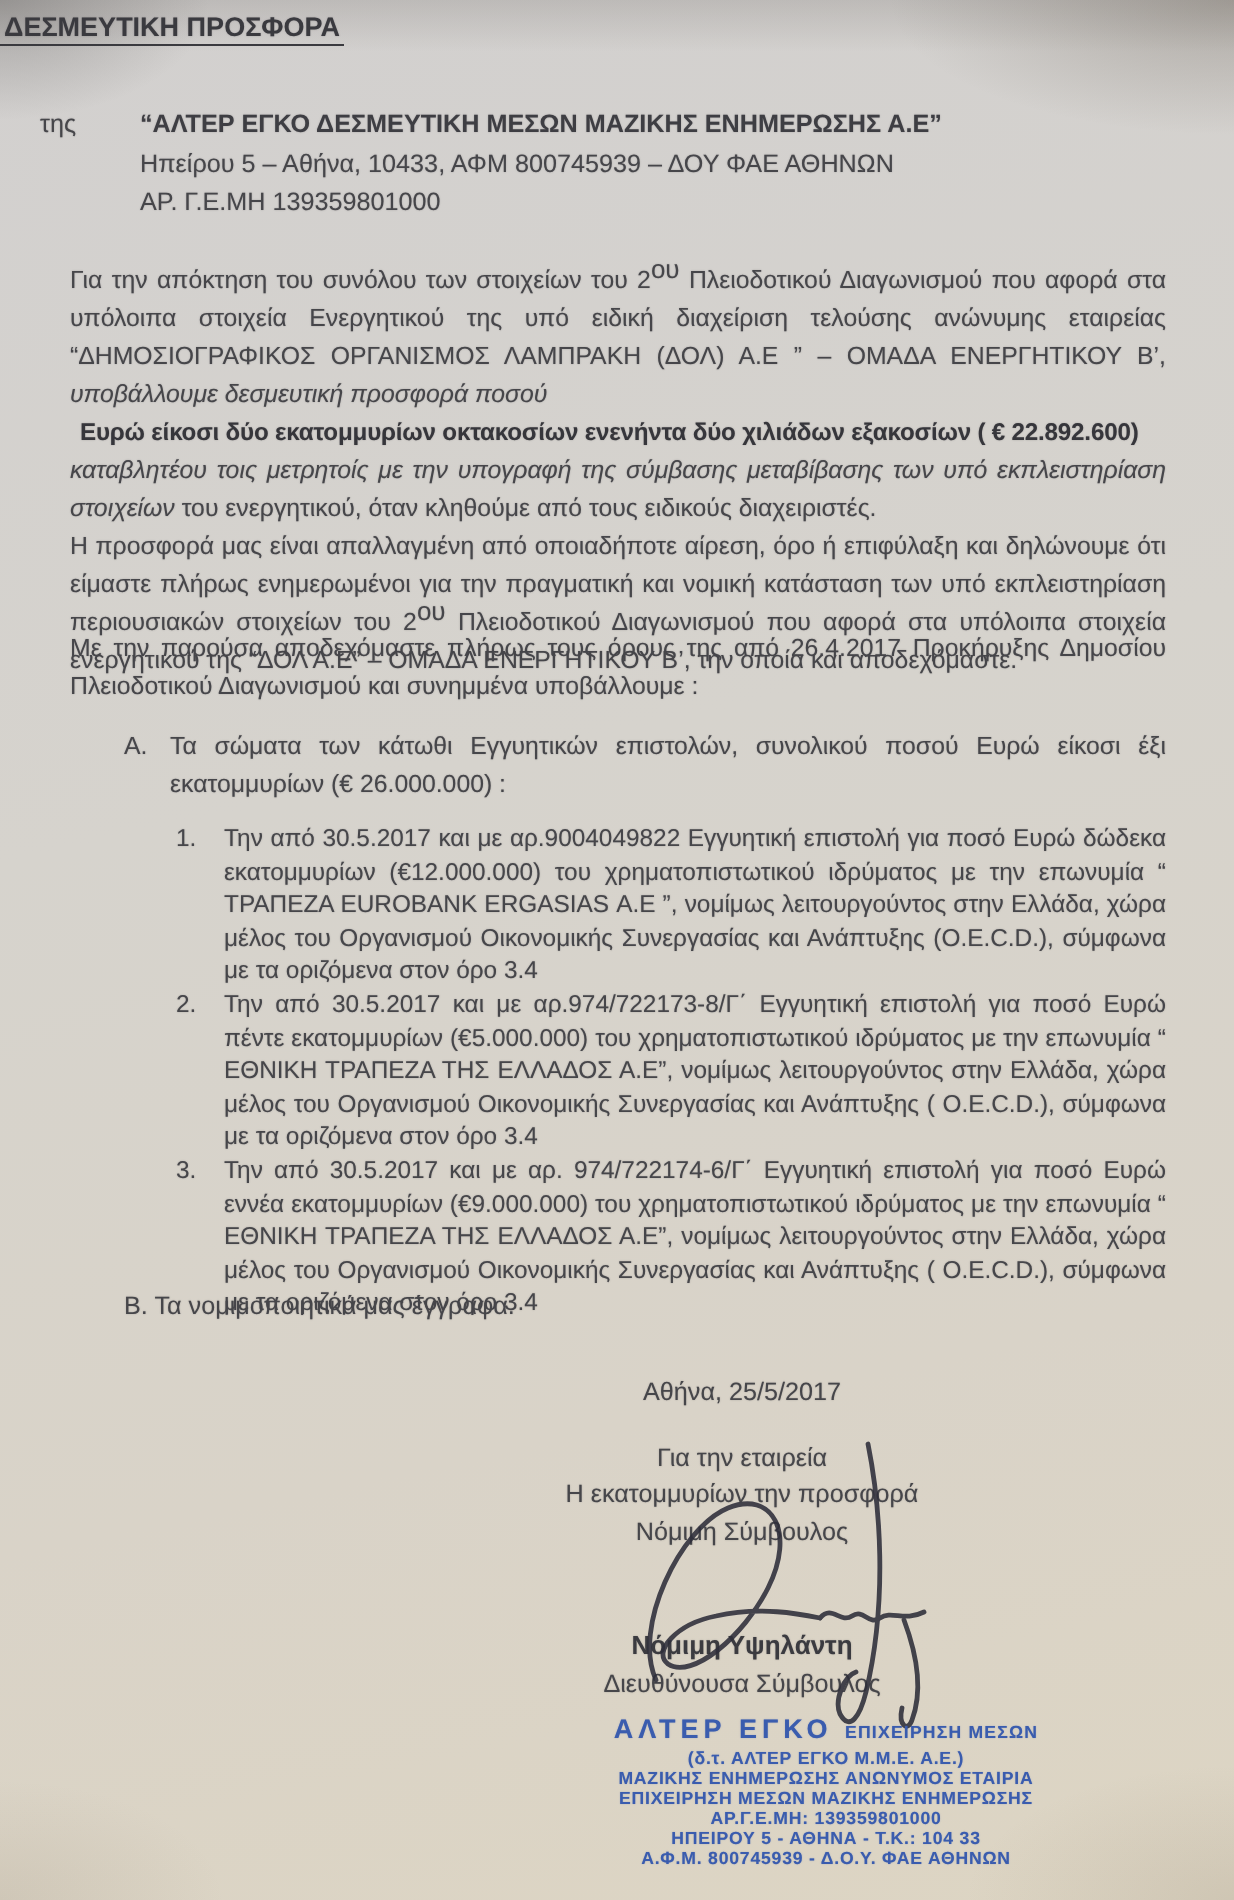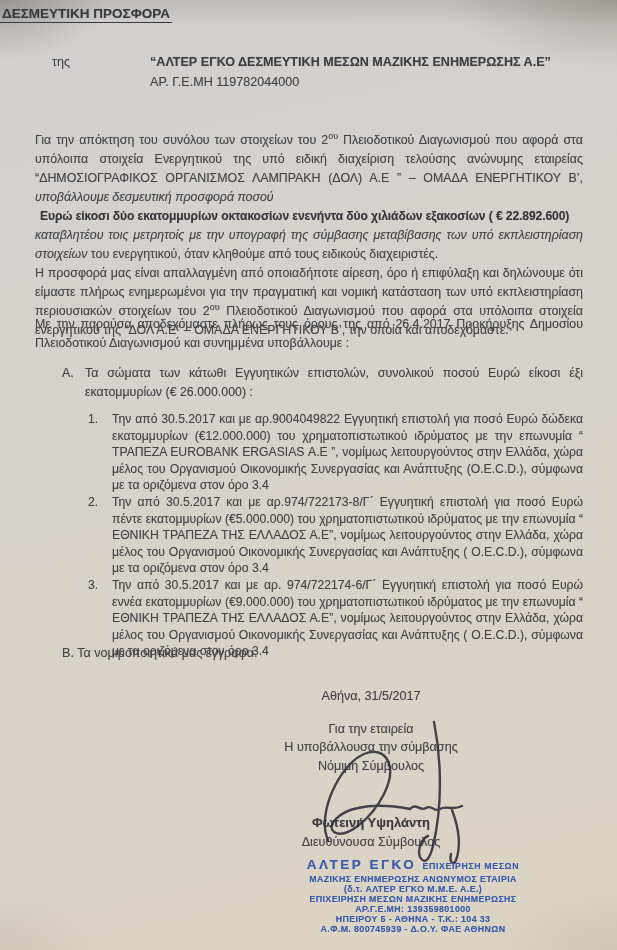--- a/index.html
+++ b/index.html
@@ -13,29 +13,29 @@
     background:
       radial-gradient(140px 80px at 0px 0px, rgba(60,58,56,0.30), transparent 75%),
       radial-gradient(230px 90px at 617px 0px, rgba(85,76,64,0.30), transparent 75%),
       radial-gradient(180px 90px at 617px 950px, rgba(120,105,85,0.14), transparent 75%),
       radial-gradient(150px 80px at 0px 950px, rgba(120,105,85,0.12), transparent 75%),
       linear-gradient(180deg, rgba(92,86,80,0.18) 0px, rgba(92,86,80,0) 26px),
       linear-gradient(168deg, #d2d0cf 0%, #d6d3cd 40%, #d9d3c8 72%, #ddd5c3 100%);
     text-shadow:0 0 0.8px rgba(68,66,70,0.38);
   }
   p { margin:0; }
-  sup { font-size:10px; vertical-align:super; line-height:0;font-family:Liberation Serif, serif; }
+  sup { font-size:13px; vertical-align:super; line-height:0; }
   em { font-style:italic; }
 
   .title { position:absolute; top:6px; left:0; width:100%; text-align:left;
            font-size:13.5px; font-weight:bold; color:#3a3a3f; }
   .title .u { border-bottom:1.4px solid #3a3a3f; padding:0 2px 1px; }
 
-  .addr { position:absolute; top:53px; left:52px; width:560px; display:flex;
-          font-size:12.6px; line-height:19.5px;gap:48px; }
+  .addr { position:absolute; top:53px; left:20px; width:560px; display:flex;
+          font-size:12.6px; line-height:19.5px; }
   .addr-label { width:50px; flex:none; }
   .addr-company { font-weight:bold; color:#3e3e43; }
 
   .pmain { position:absolute; top:131px; left:35px; width:548px;
            font-size:12.4px; line-height:19px; }
   .just { text-align:justify; }
   .amount { font-weight:bold; font-size:12.1px; letter-spacing:-0.1px;
             white-space:nowrap; padding-left:5px; color:#36363b; line-height:19px; }
 
   .paccept { position:absolute; top:315px; left:35px; width:548px;
@@ -73,21 +73,22 @@
 <div class="photo">
 
   <div class="title">
     <span class="u">ΔΕΣΜΕΥΤΙΚΗ ΠΡΟΣΦΟΡΑ</span>
   </div>
 
   <div class="addr">
     <div class="addr-label">της</div>
     <div class="addr-lines">
       <div class="addr-company">“ΑΛΤΕΡ ΕΓΚΟ ΔΕΣΜΕΥΤΙΚΗ ΜΕΣΩΝ ΜΑΖΙΚΗΣ ΕΝΗΜΕΡΩΣΗΣ Α.Ε”</div>
-      <div>ΑΡ. Γ.Ε.ΜΗ 119782044000</div>
+      <div>Ηπείρου 5 – Αθήνα, 10433, ΑΦΜ 800745939 – ΔΟΥ ΦΑΕ ΑΘΗΝΩΝ</div>
+      <div>ΑΡ. Γ.Ε.ΜΗ 139359801000</div>
     </div>
   </div>
 
   <div class="pmain">
     <p class="just"><span>Για την απόκτηση του συνόλου των στοιχείων του 2</span><sup>ου</sup><span> Πλειοδοτικού Διαγωνισμού που αφορά στα υπόλοιπα στοιχεία Ενεργητικού της υπό ειδική διαχείριση τελούσης ανώνυμης εταιρείας “ΔΗΜΟΣΙΟΓΡΑΦΙΚΟΣ ΟΡΓΑΝΙΣΜΟΣ ΛΑΜΠΡΑΚΗ (ΔΟΛ) Α.Ε ” – ΟΜΑΔΑ ΕΝΕΡΓΗΤΙΚΟΥ Β’, </span><em>υποβάλλουμε δεσμευτική προσφορά ποσού</em></p>
     <div class="amount">Ευρώ είκοσι δύο εκατομμυρίων οκτακοσίων ενενήντα δύο χιλιάδων εξακοσίων ( € 22.892.600)</div>
     <p class="just"><em>καταβλητέου τοις μετρητοίς με την υπογραφή της σύμβασης μεταβίβασης των υπό εκπλειστηρίαση στοιχείων </em><span>του ενεργητικού, όταν κληθούμε από τους ειδικούς διαχειριστές.</span></p>
     <p class="just"><span>Η προσφορά μας είναι απαλλαγμένη από οποιαδήποτε αίρεση, όρο ή επιφύλαξη και δηλώνουμε ότι είμαστε πλήρως ενημερωμένοι για την πραγματική και νομική κατάσταση των υπό εκπλειστηρίαση περιουσιακών στοιχείων του 2</span><sup>ου</sup><span> Πλειοδοτικού Διαγωνισμού που αφορά στα υπόλοιπα στοιχεία ενεργητικού της “ΔΟΛ Α.Ε” – ΟΜΑΔΑ ΕΝΕΡΓΗΤΙΚΟΥ Β’, την οποία και αποδεχόμαστε.</span></p>
   </div>
 
@@ -113,43 +114,43 @@
       </div>
     </div>
   </div>
 
   <div class="secb">
     <span>Β.</span>
     <span>Τα νομιμοποιητικά μας έγγραφα.</span>
   </div>
 
   <div class="closing">
-    <div class="date">Αθήνα, 31/5/2017</div>
+    <div class="date">Αθήνα, 25/5/2017</div>
     <div>Για την εταιρεία</div>
-    <div>Η υποβάλλουσα την σύμβασης</div>
+    <div>Η εκατομμυρίων την προσφορά</div>
     <div>Νόμιμη Σύμβουλος</div>
-    <div class="signer">Φωτεινή Υψηλάντη</div>
+    <div class="signer">Νόμιμη Υψηλάντη</div>
     <div>Διευθύνουσα Σύμβουλος</div>
   </div>
 
   <svg class="signature" viewBox="0 0 164 154" fill="none" xmlns="http://www.w3.org/2000/svg">
     <g stroke="#2e2e3a" stroke-width="2.4" stroke-linecap="round" fill="none" opacity="0.88">
       <path d="M128 4 C134 34 138 82 127 128 C124 140 119 148 114 139 C111 132 116 120 122 118"></path>
       <path d="M22 122 C10 96 34 46 58 36 C80 27 92 48 78 76 C66 100 40 122 28 114 C20 108 32 94 52 90 C74 85 94 89 104 91"></path>
       <path d="M104 91 C110 84 114 94 120 90 C126 86 128 95 134 91 C140 87 146 93 156 88"></path>
       <path d="M146 92 C152 108 156 126 150 142 C148 148 143 145 145 136"></path>
     </g>
   </svg>
 
   <div class="stamp">
     <div class="stamp-l1">
       <span class="big">ΑΛΤΕΡ ΕΓΚΟ</span>
       <span class="sm">ΕΠΙΧΕΙΡΗΣΗ ΜΕΣΩΝ</span>
     </div>
+    <div class="stamp-line">(δ.τ. ΑΛΤΕΡ ΕΓΚΟ Μ.Μ.Ε. Α.Ε.)</div>
     <div class="stamp-line">ΜΑΖΙΚΗΣ ΕΝΗΜΕΡΩΣΗΣ ΑΝΩΝΥΜΟΣ ΕΤΑΙΡΙΑ</div>
-    <div class="stamp-line">(δ.τ. ΑΛΤΕΡ ΕΓΚΟ Μ.Μ.Ε. Α.Ε.)</div>
     <div class="stamp-line">ΕΠΙΧΕΙΡΗΣΗ ΜΕΣΩΝ ΜΑΖΙΚΗΣ ΕΝΗΜΕΡΩΣΗΣ</div>
     <div class="stamp-line">ΑΡ.Γ.Ε.ΜΗ: 139359801000</div>
     <div class="stamp-line">ΗΠΕΙΡΟΥ 5 - ΑΘΗΝΑ - Τ.Κ.: 104 33</div>
     <div class="stamp-line">Α.Φ.Μ. 800745939 - Δ.Ο.Υ. ΦΑΕ ΑΘΗΝΩΝ</div>
   </div>
 
 </div>
 
 </body></html>

